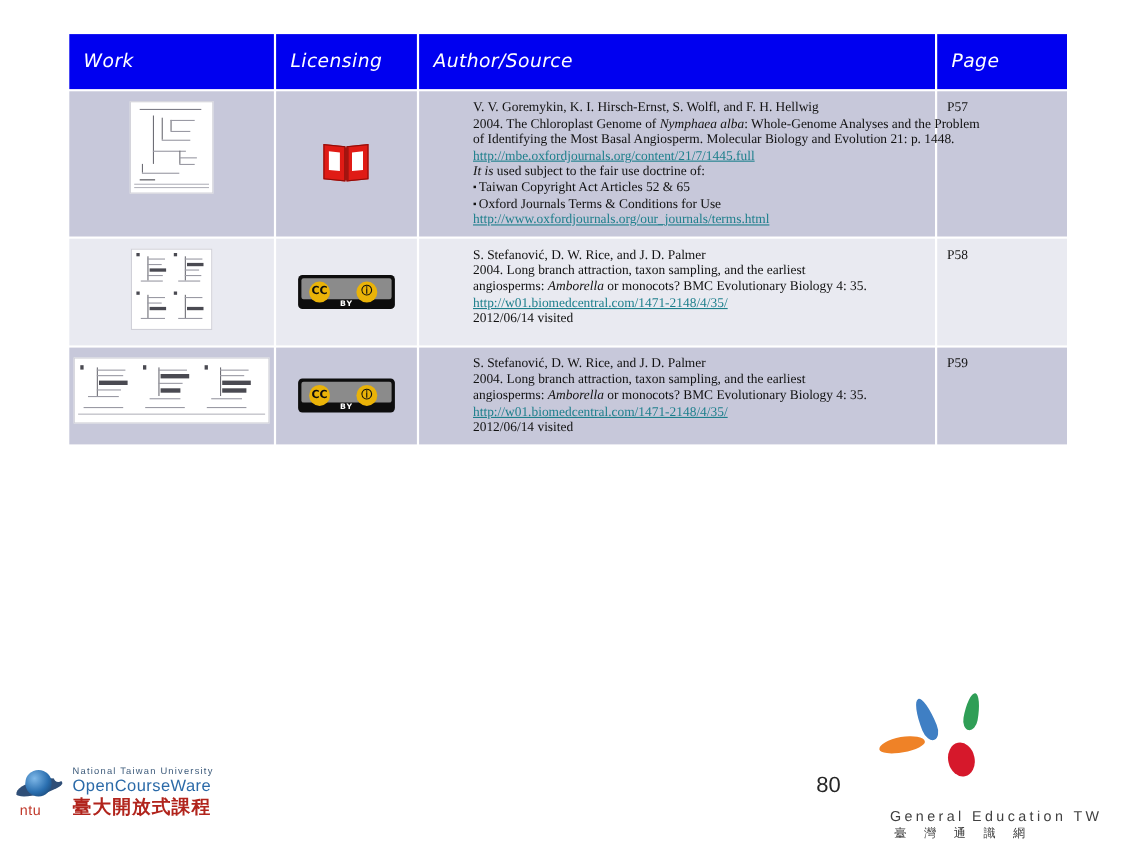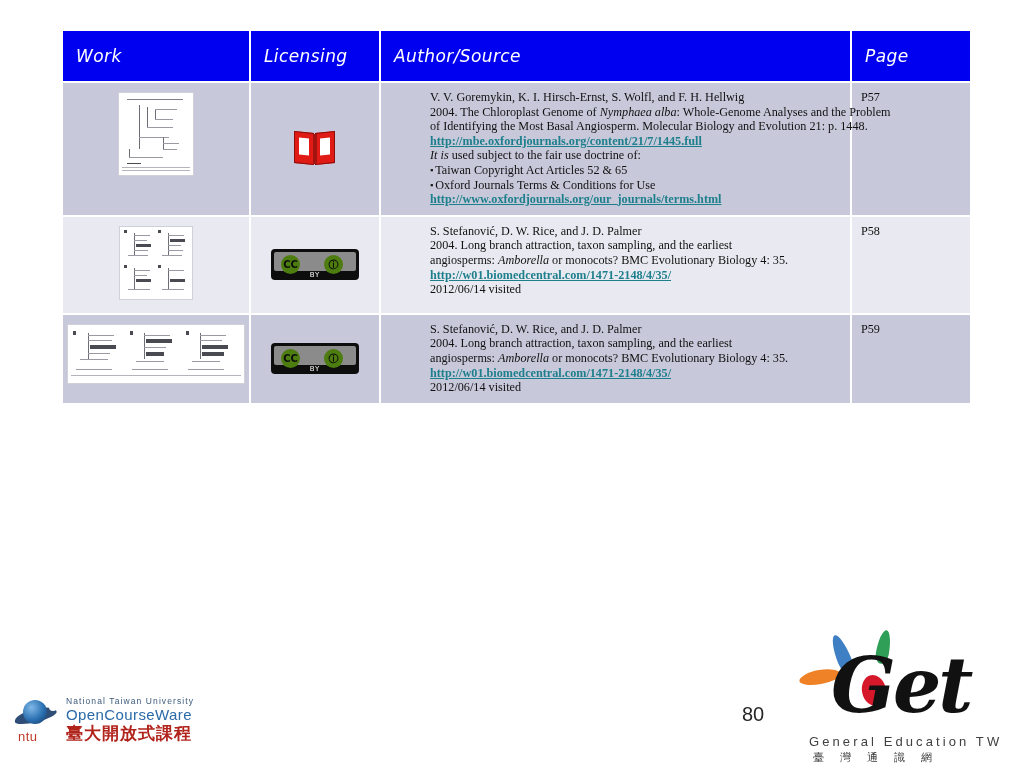--- a/index.html
+++ b/index.html
@@ -107,21 +107,21 @@
   .ccby-top {
     position: absolute;
     left: 3px; top: 3px;
     width: 82px; height: 19px;
     background: #8b8b8b;
     border-radius: 2px;
   }
   .ccby-circ {
     position: absolute;
     border-radius: 50%;
-    background: #4d7c0f;
+    background: #eab308;
   }
   .ccby-c1 { left: 7px;  top: 3px; width: 19px; height: 19px; }
   .ccby-c2 { left: 50px; top: 3px; width: 19px; height: 19px; }
   .ccby-c1 span, .ccby-c2 span {
     position: absolute;
     left: 0; right: 0; top: 0; bottom: 0;
     display: flex;
     align-items: center;
     justify-content: center;
     font-family: "DejaVu Sans", sans-serif;
@@ -130,21 +130,21 @@
     color: #0d0d0d;
     line-height: 1;
   }
   .ccby-by {
     position: absolute;
     left: 0; right: 0;
     bottom: 1px;
     text-align: center;
     font-family: "DejaVu Sans", sans-serif;
     font-size: 7px;
-    font-weight: normal;
+    font-weight: bold;
     color: #ffffff;
     letter-spacing: 1px;
   }
 
   
   .bookicon {
     display: inline-block;
     width: 42px;
     height: 34px;
     position: relative;
@@ -181,21 +181,20 @@
     font-family: "Liberation Serif", serif;
     font-size: 12.2px;
     line-height: 14.6px;
     color: #111111;
   }
   .auth-cell .ln { white-space: nowrap; margin-left: 40px; }
   .auth-cell i { font-style: italic; }
   .lnk {
     color: #1d7f8c;
     text-decoration: underline;
-    font-weight: bold;
   }
   .bullet-line::before {
     content: "\25AA";
     font-size: 9px;
     margin-right: 2px;
     vertical-align: 1px;
   }
 
   
   .page-cell {
@@ -546,16 +545,15 @@
   <div class="ntu-line1">National Taiwan University</div>
   <div class="ntu-line2">OpenCourseWare</div>
   <div class="ntu-line3">臺大開放式課程</div>
 </div>
 
 <div class="get-logo">
   <span class="get-pet pet-blue"></span>
   <span class="get-pet pet-green"></span>
   <span class="get-pet pet-orange"></span>
   <span class="get-reddot"></span>
-  <div class="get-word">Get</div>
   <div class="get-sub-en">General Education TW</div>
   <div class="get-sub-zh">臺灣通識網</div>
 </div>
 
 </body></html>

